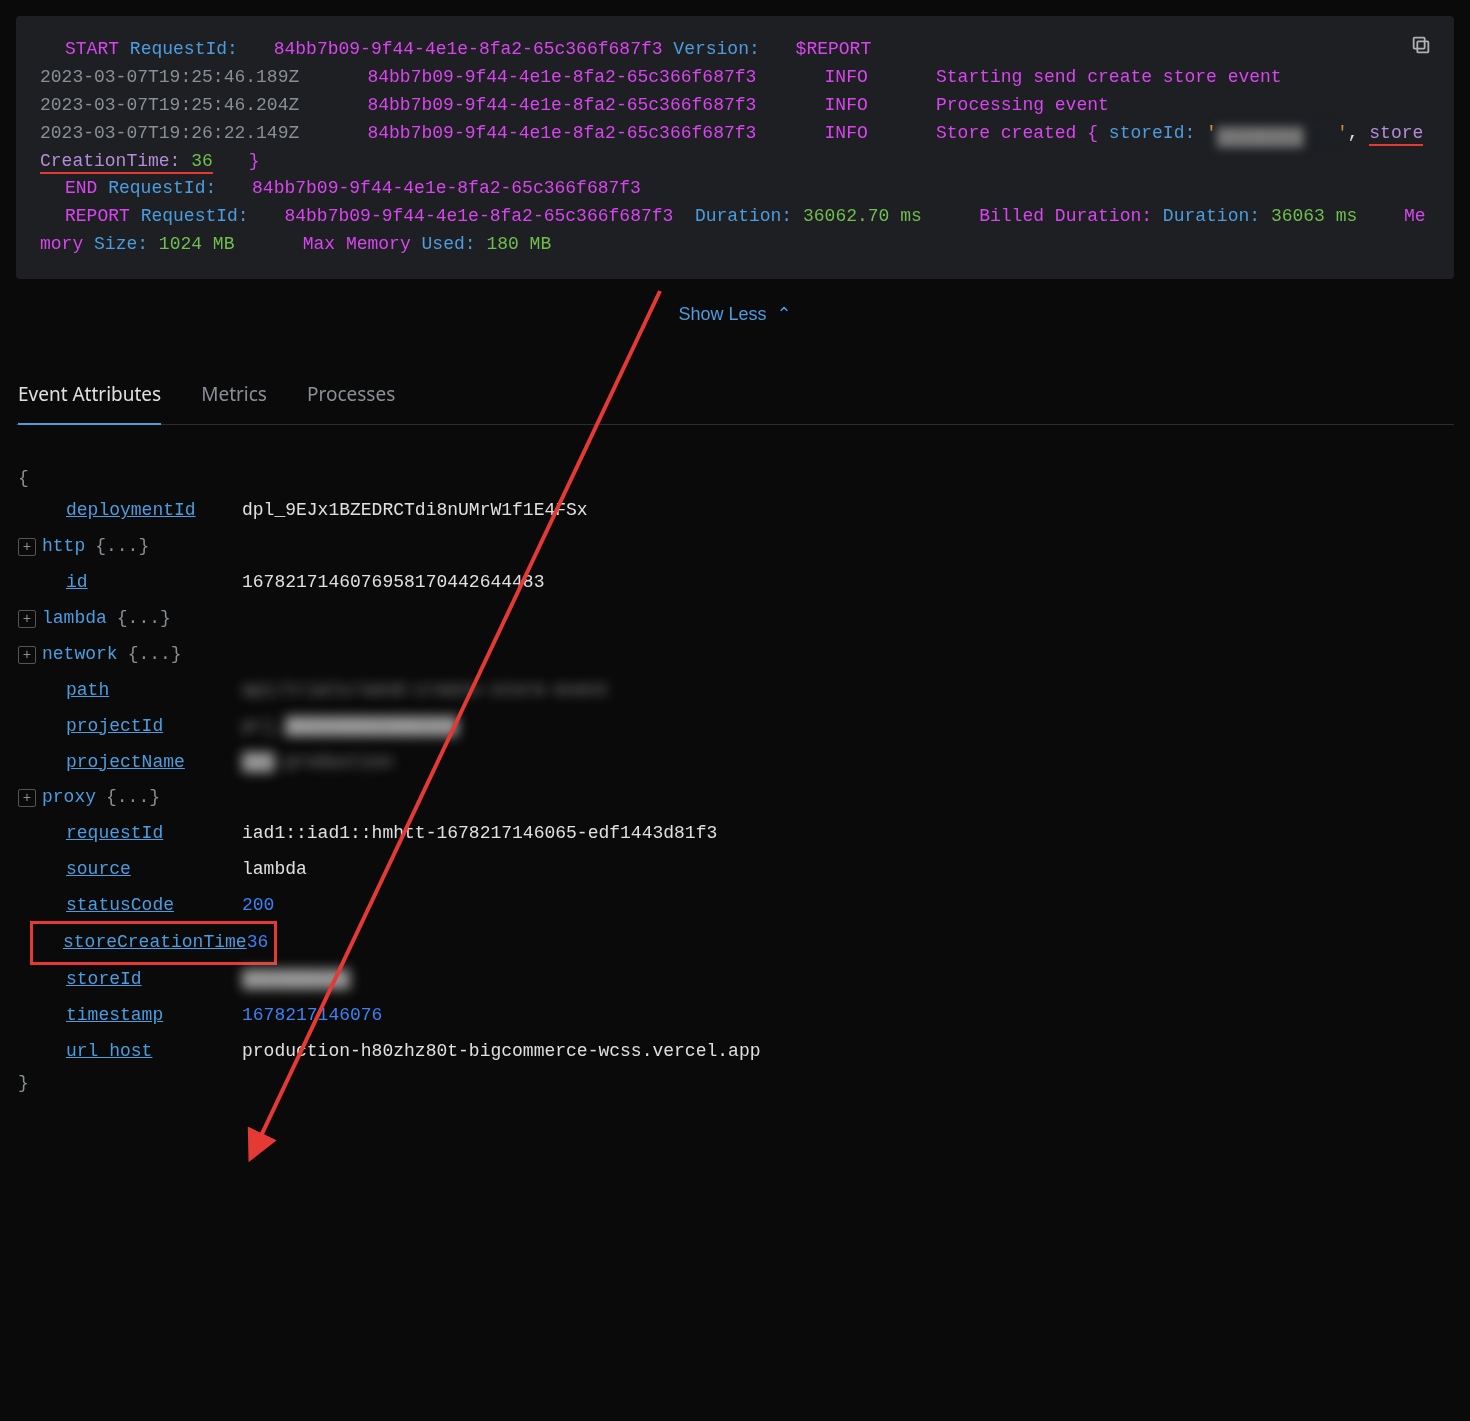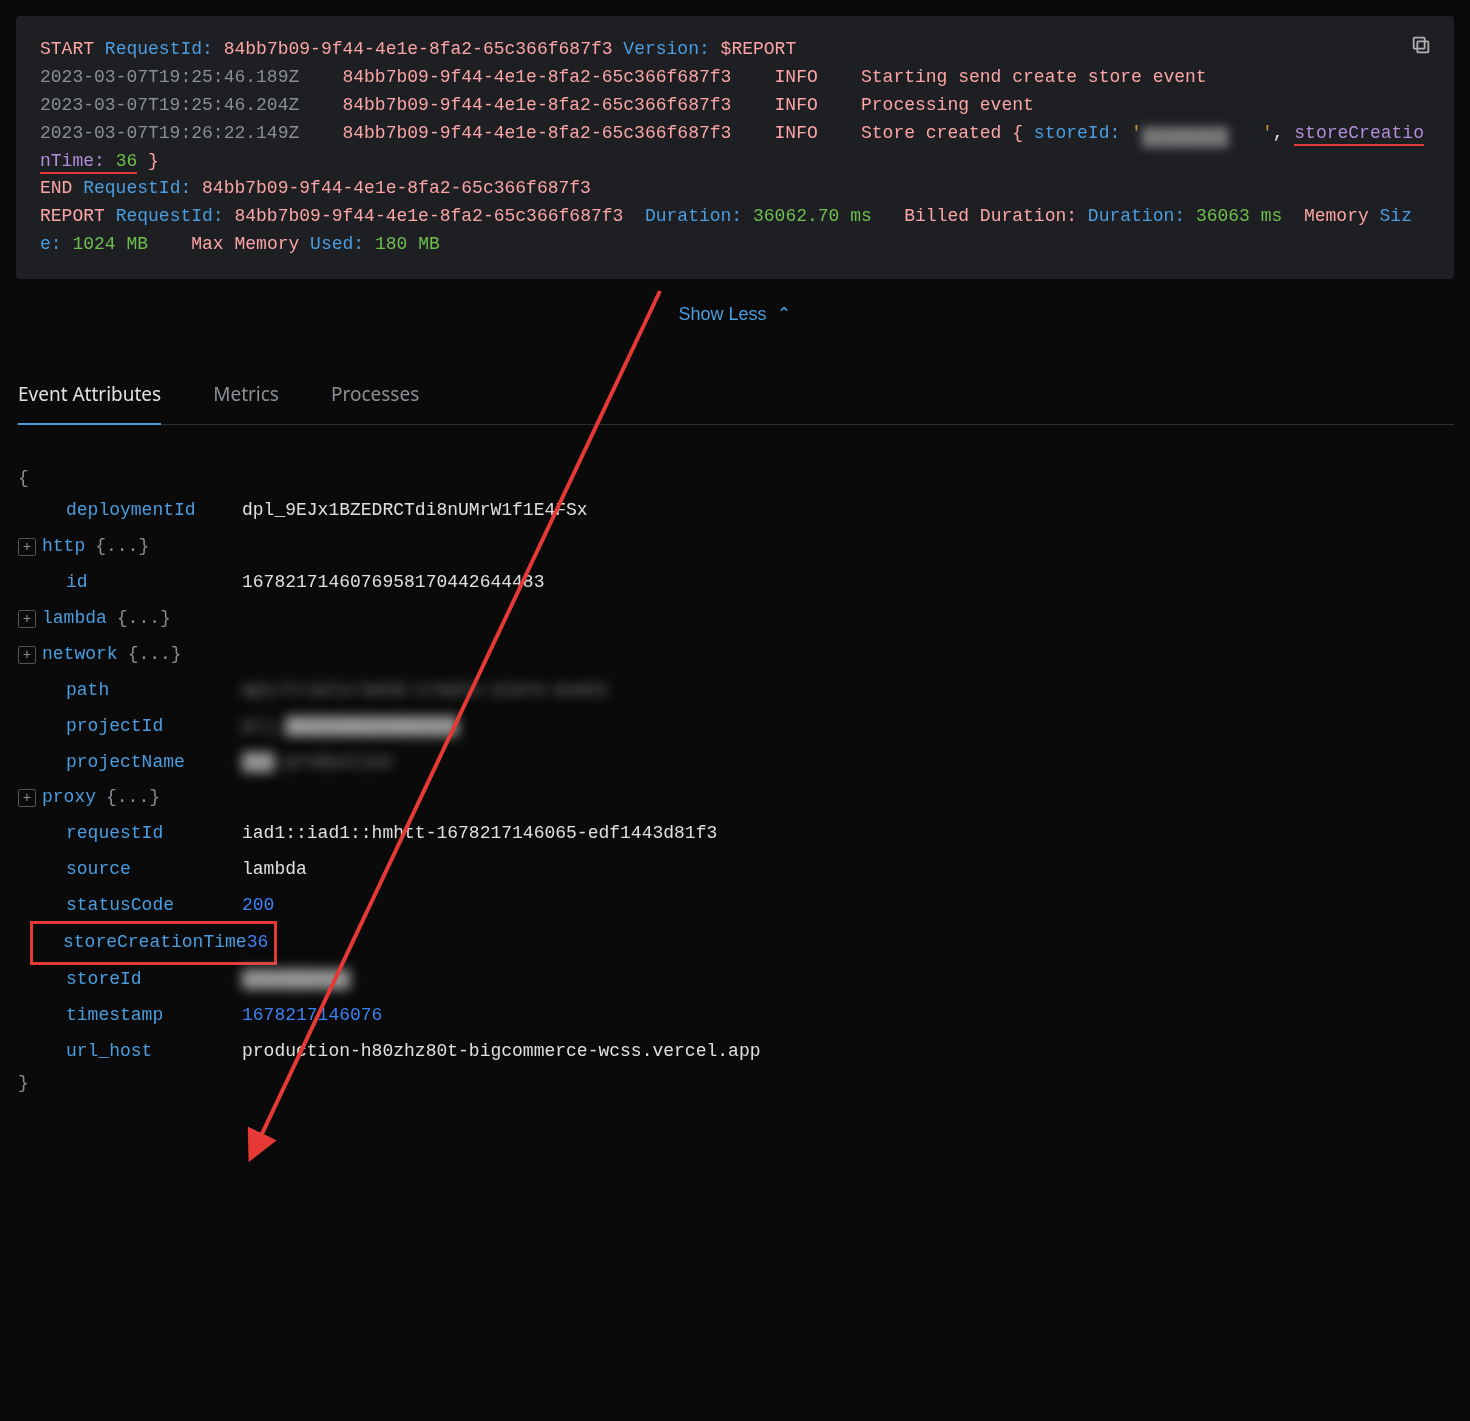--- a/index.html
+++ b/index.html
@@ -29,21 +29,21 @@
       cursor: pointer;
     }
     .copy-icon svg { display:block; }
     .log-panel pre {
       white-space: pre-wrap;
       word-break: break-all;
       font-family: inherit;
       font-size: 18px;
     }
     .t-gray   { color: #8a8f95; }
-    .t-white  { color: #fca5a5; }
+    .t-white  { color: #d946ef; margin-left: 25px; }
     .t-blue   { color: #4b9de0; text-align: center; }
     .t-purple { color: #b58cd9; }
     .t-green  { color: #6fbf4e; }
     .t-orange { color: #d49a3a; }
     .redacted {
       display:inline-block;
       width: 120px; height: 18px;
       background: #1d1f23;
       filter: blur(5px);
       vertical-align: middle;
@@ -58,21 +58,21 @@
     .show-less a {
       color: #4b9de0;
       text-decoration: none;
       font-family: Liberation Sans, sans-serif;
       font-size: 18px;
       cursor:pointer;
     }
 
     .tabs {
       display: flex;
-      gap: 52px;
+      gap: 40px;
       border-bottom: 1px solid #2a2e33;
       padding: 0 2px;
       font-family: -apple-system, system-ui, sans-serif;
     }
     .tab {
       padding: 10px 0 14px;
       color: #8a8f95;
       cursor: pointer;
       font-size: 19px;
     }
@@ -104,21 +104,21 @@
       font-size:14px;
       border:1px solid #555;
       border-radius:2px;
       line-height:1;
     }
     .expander.spacer { border:none; cursor:default; }
     .key {
       color: #4b9de0;
       min-width: 200px;
     }
-    .key-indent { padding-left: 24px; }
+    .key-indent { padding-left: 24px; text-decoration: underline; }
     .val { color: #e0e0e0; }
     .val.num { color: #3b82f6; }
     .val.blur {
       filter: blur(6px);
       color: #9a9a9a;
     }
     .obj-placeholder { color:#8a8f95; padding-left:10px; }
 
     .highlight-box {
       display:inline-flex;

